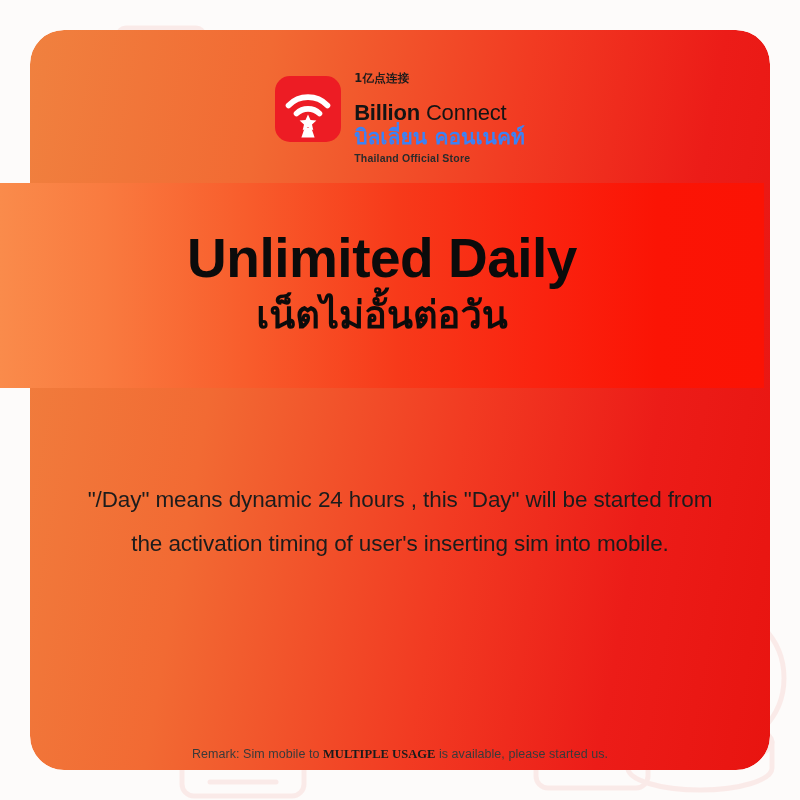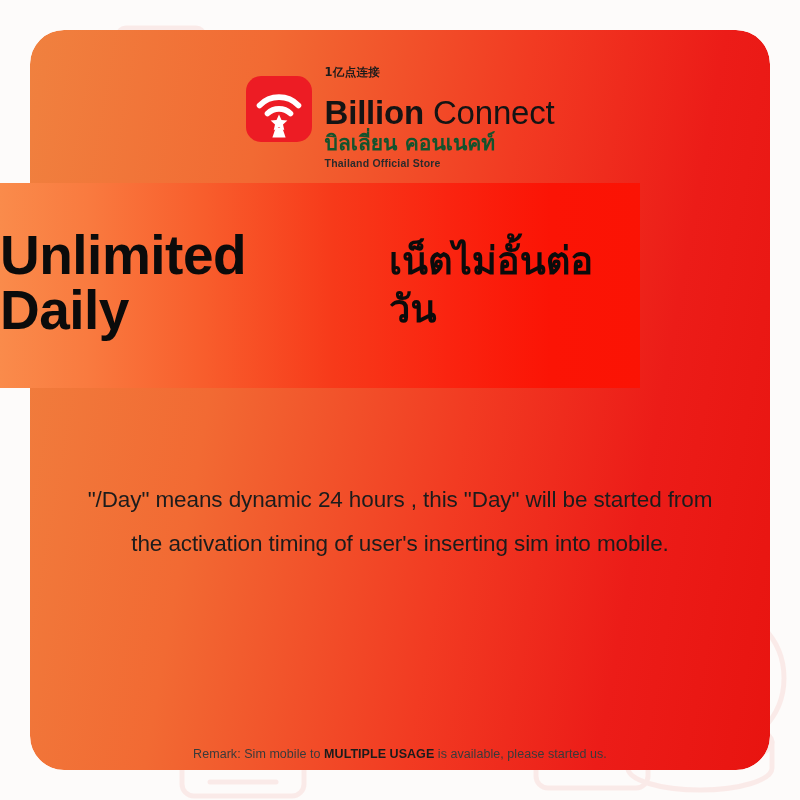--- a/index.html
+++ b/index.html
@@ -82,62 +82,63 @@
   }
   .logo-cn {
     font-family: "DejaVu Sans", sans-serif;
     font-size: 11.5px;
     font-weight: 700;
     color: #1b1b1b;
     letter-spacing: 0.3px;
     margin-bottom: 2px;
   }
   .logo-brand {
-    font-size: 33px;
+    font-size: 22px;
     font-weight: 400;
     color: #141414;
     letter-spacing: -0.2px;
     white-space: nowrap;
     line-height: 1.04;
     margin-top: 15px;
   }
   .logo-brand b { font-weight: 800; }
   .logo-th {
     font-family: "DejaVu Sans", sans-serif;
     font-size: 21px;
     font-weight: 700;
-    color: #14532d;
+    color: #3b82f6;
     white-space: nowrap;
     line-height: 1.15;
     margin-top: 1px;
   }
   .logo-sub {
     font-size: 10.5px;
     font-weight: 600;
     color: #2b2b2b;
     letter-spacing: 0.2px;
     margin-top: 3px;
   }
 
   
   #headline-band {
     position: absolute;
     left: 0;
-    width: 640px;
+    width: 764px;
     top: 183px;
     height: 205px;
     background: linear-gradient(90deg,
         #fa8b4b 0%,
         #f97a3f 14%,
         #f85d2c 32%,
         #f73a1a 52%,
         #fa2410 70%,
         #fb1405 86%,
         #fb1304 100%);
     display: flex;
+    flex-direction: column;
     align-items: center;
     justify-content: center;
     z-index: 4;
   }
   #headline-en {
     font-size: 55px;
     font-weight: 800;
     color: #0b0b0b;
     letter-spacing: -0.5px;
     line-height: 1;
@@ -192,21 +193,21 @@
     position: absolute;
     left: 60px;
     right: 60px;
     top: 747px;
     text-align: center;
     font-size: 12.5px;
     color: #3a3a3a;
     letter-spacing: 0.05px;
     z-index: 3;
   }
-  #remark b { font-weight: 800; color: #1b1b1b; }
+  #remark b { font-weight: 800; color: #1b1b1b; font-family: Liberation Serif, serif; }
 </style>
 </head>
 <body>
 
 <div id="poster">
 
   <div id="watermark">
     <svg viewBox="0 0 800 800" xmlns="http://www.w3.org/2000/svg">
       <g fill="none" stroke="#e2453c" stroke-width="5" stroke-linejoin="round" stroke-linecap="round">
 

